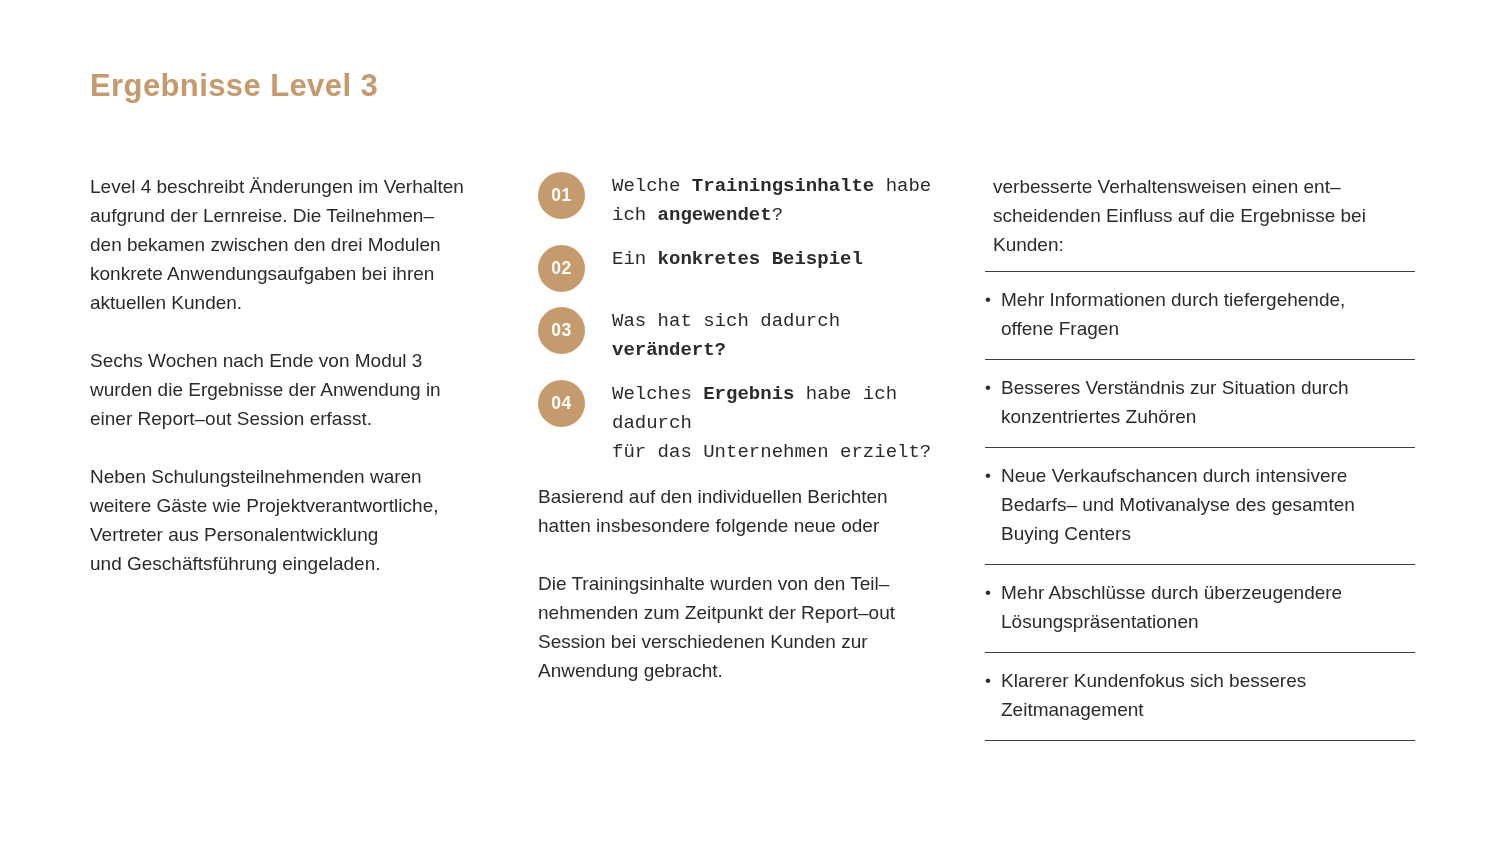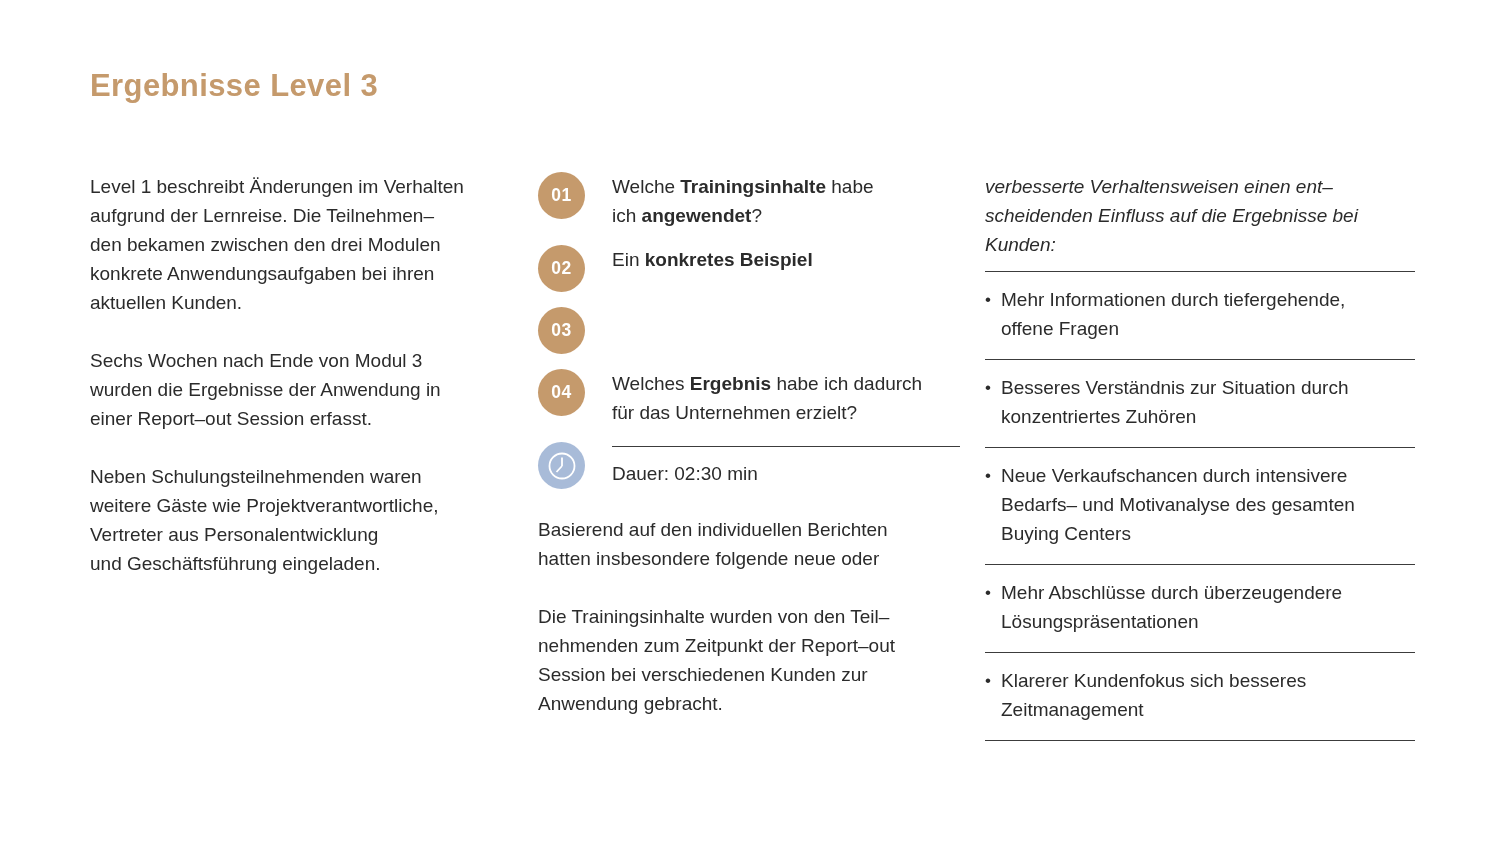--- a/index.html
+++ b/index.html
@@ -49,42 +49,42 @@
     flex: 0 0 47px;
     width: 47px; height: 47px;
     border-radius: 50%;
     background: var(--accent);
     color: #ffffff;
     font-weight: 700;
     font-size: 17.5px;
     letter-spacing: 0.5px;
     display: flex; align-items: center; justify-content: center;
   }
-  .step-text { flex: 1; margin-left: 27px; white-space: pre-line; }
+  .step-text { flex: 1; margin-left: 27px; white-space: pre-line; font-family: Liberation Mono, monospace; }
   .step-text b { font-weight: 700; }
 
   
   .duration { display: flex; align-items: flex-start; margin: 5px 0 26px 0; }
   .clock-circle {
     flex: 0 0 47px;
     width: 47px; height: 47px;
     border-radius: 50%;
     background: var(--clock);
     display: flex; align-items: center; justify-content: center;
   }
   .duration-text {
     flex: 1;
     margin-left: 27px;
     margin-top: 4px;
     border-top: 1px solid var(--line);
     padding-top: 12px;
   }
 
   
-  .right-intro { margin: 0 0 12px 0; white-space: pre-line; font-style: italic; }
+  .right-intro { margin: 0 0 12px 8px; white-space: pre-line; }
   .bullet-list { list-style: none; margin: 0; padding: 0; border-bottom: 1px solid var(--line); }
   .bullet-item { display: flex; border-top: 1px solid var(--line); padding: 13px 0 16px 0; }
   .bullet-dot { flex: 0 0 16px; font-size: 17px; }
   .bullet-text { flex: 1; white-space: pre-line; }
 
   .page-num {
     position: absolute;
     top: 783px;
     left: 1370px;
     width: 42px;
@@ -94,21 +94,21 @@
   }
 </style>
 </head>
 <body>
 
 <div class="slide">
 
   <h1 class="slide-title">Ergebnisse Level 3</h1>
 
   <div class="col col-left" id="left-col">
-      <p class="para">Level 1 beschreibt Änderungen im Verhalten
+      <p class="para">Level 4 beschreibt Änderungen im Verhalten
 aufgrund der Lernreise. Die Teilnehmen–
 den bekamen zwischen den drei Modulen
 konkrete Anwendungsaufgaben bei ihren
 aktuellen Kunden.</p>
       <p class="para">Sechs Wochen nach Ende von Modul 3
 wurden die Ergebnisse der Anwendung in
 einer Report–out Session erfasst.</p>
       <p class="para">Neben Schulungsteilnehmenden waren
 weitere Gäste wie Projektverantwortliche,
 Vertreter aus Personalentwicklung
@@ -121,38 +121,29 @@
           <span class="badge">01</span>
           <div class="step-text"><span>Welche </span><b>Trainingsinhalte</b><span> habe
 ich </span><b>angewendet</b><span>?</span></div>
         </div>
         <div class="step">
           <span class="badge">02</span>
           <div class="step-text"><span>Ein </span><b>konkretes Beispiel</b></div>
         </div>
         <div class="step">
           <span class="badge">03</span>
+          <div class="step-text"><span>Was hat sich dadurch </span><b>verändert?</b></div>
         </div>
         <div class="step">
           <span class="badge">04</span>
           <div class="step-text"><span>Welches </span><b>Ergebnis</b><span> habe ich dadurch
 für das Unternehmen erzielt?</span></div>
         </div>
       </div>
 
-    <div class="duration">
-      <span class="clock-circle">
-        <svg width="30" height="30" viewBox="0 0 30 30" aria-hidden="true">
-          <circle cx="15" cy="15" r="12.5" fill="none" stroke="#ffffff" stroke-width="1.8"></circle>
-          <line x1="15" y1="15" x2="15" y2="6.5" stroke="#ffffff" stroke-width="1.8"></line>
-          <line x1="15" y1="15" x2="9.5" y2="21" stroke="#ffffff" stroke-width="1.8"></line>
-        </svg>
-      </span>
-      <div class="duration-text">Dauer: 02:30 min</div>
-    </div>
 
     <div id="mid-paragraphs">
         <p class="para">Basierend auf den individuellen Berichten
 hatten insbesondere folgende neue oder</p>
         <p class="para">Die Trainingsinhalte wurden von den Teil–
 nehmenden zum Zeitpunkt der Report–out
 Session bei verschiedenen Kunden zur
 Anwendung gebracht.</p>
       </div>
   </div>

